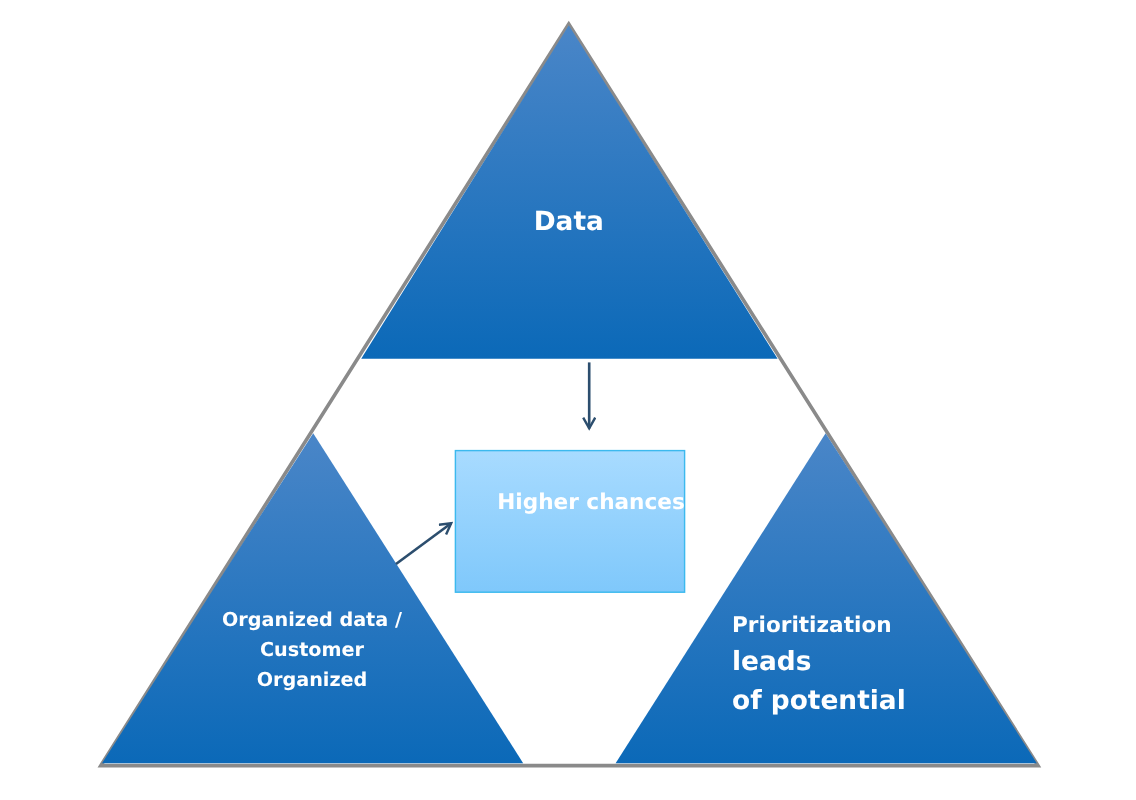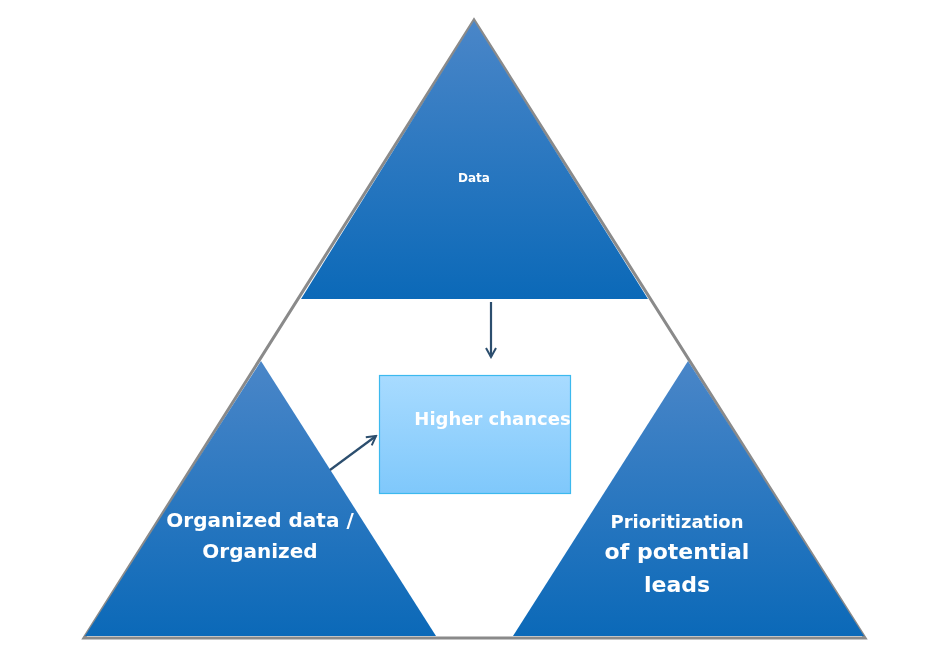--- a/index.html
+++ b/index.html
@@ -1,21 +1,21 @@
 <!DOCTYPE html>
 <html><head>
   <meta charset="utf-8">
   <style>
     html, body { margin: 0; padding: 0; background: #ffffff; }
     body { width: 947px; height: 667px; position: relative; overflow: hidden; font-family: "DejaVu Sans", sans-serif; }
     svg#diagram { position: absolute; left: 0; top: 0; }
     .label { position: absolute; color: #ffffff; font-weight: bold; text-align: center; line-height: 1.45; font-family: "DejaVu Sans", sans-serif; }
-    #top-label { left: 394px; top: 170px; width: 160px; font-size: 12px; }
-    #left-label { left: 150px; top: 505px; width: 220px; font-size: 20px; line-height: 1.55; }
-    #right-label { left: 592px; top: 508px; width: 170px; text-align: center; font-size: 18px; line-height: 1.5; }
+    #top-label { left: 394px; top: 170px; width: 160px; font-size: 22px; }
+    #left-label { left: 150px; top: 505px; width: 220px; font-size: 16px; line-height: 1.55; }
+    #right-label { left: 610px; top: 508px; width: 170px; text-align: left; font-size: 18px; line-height: 1.5; }
     #right-label .big { font-size: 22px; }
     #center-label { left: 380px; top: 405px; width: 225px; font-size: 18px; color: #ffffff; line-height: 1.55; }
   </style>
 </head>
 <body>
 
 <svg id="diagram" width="947" height="667" viewBox="0 0 947 667">
   <defs>
     <linearGradient id="gradTop" x1="0" y1="0" x2="0" y2="1">
       <stop offset="0" stop-color="#4a86c8"></stop>
@@ -55,20 +55,21 @@
 <div class="label" id="top-label">
   <div>Data</div>
 </div>
 
 <div class="label" id="center-label">
   <div>Higher chances</div>
 </div>
 
 <div class="label" id="left-label">
   <div>Organized data /</div>
+  <div>Customer</div>
   <div>Organized</div>
 </div>
 
 <div class="label" id="right-label">
   <div>Prioritization</div>
+  <div class="big">leads</div>
   <div class="big">of potential</div>
-  <div class="big">leads</div>
 </div>
 
 </body></html>

